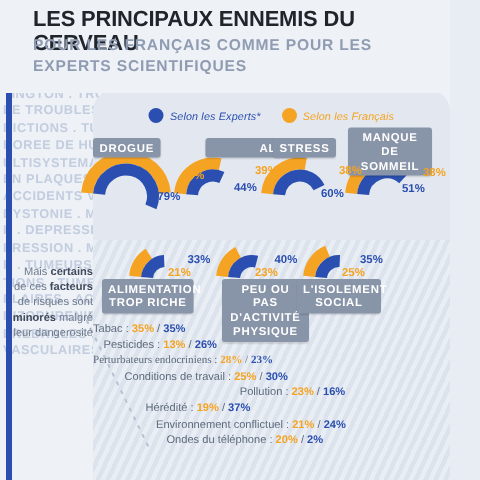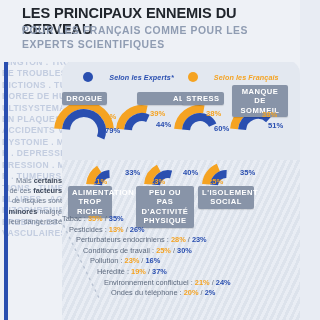--- a/index.html
+++ b/index.html
@@ -43,36 +43,36 @@
     background:repeating-linear-gradient(115deg,#e9edf4 0 3px,#dde3ec 3px 6px);
   }
 
   
   .legend{position:absolute;left:62px;top:70px;width:238px;height:14px;z-index:6;
     display:flex;align-items:center;justify-content:center;gap:14px;}
   .lg{display:flex;align-items:center;gap:4px;}
   .lg-dot{width:10px;height:10px;border-radius:50%;display:block;}
   .lg-dot.blue{background:#2a4fb0;}
   .lg-dot.orange{background:#f5a322;}
-  .lg-tx{font-size:7.2px;font-weight:700;font-style:italic;letter-spacing:.1px;margin-left:12px;}
+  .lg-tx{font-size:7.2px;font-weight:400;font-style:italic;letter-spacing:.1px;}
   .lg-tx.blue{color:#2a4fb0;}
   .lg-tx.orange{color:#f5a322;}
 
   
   .pill{
     position:absolute;z-index:8;background:#8894a8;color:#fff;
     font-size:7.6px;font-weight:700;letter-spacing:.5px;text-align:center;
     border-radius:2px;padding:2px 4px;box-sizing:border-box;line-height:9.4px;
     box-shadow:0 1px 1px rgba(0,0,0,.12);
   }
 
   
   .arcwrap{position:absolute;z-index:7;}
   .pcl{position:absolute;z-index:9;font-size:7.6px;font-weight:700;white-space:nowrap;}
-  .pcl.o{color:#f5a322;}
+  .pcl.o{color:#f5a322;padding-left:20px;}
   .pcl.b{color:#2a4fb0;}
 
   
   .note{
     position:absolute;left:8px;top:176px;width:54px;z-index:9;
     font-size:7.4px;line-height:10.2px;color:#6d7a8d;text-align:right;
   }
   .note b{color:#3f4a5c;font-weight:700;margin-top:27px;}
 
   
@@ -161,28 +161,28 @@
           <path d="M13.091327245798105 34.90826217405621 A24 24 0 0 1 41.16755626400632 13.364613927707005" stroke="#f5a322" stroke-width="8" fill="none" stroke-linecap="butt"></path>
           <path d="M21.06088483053207 35.60550811603747 A16 16 0 0 1 47.809443321850566 25.203562611038013" stroke="#2a4fb0" stroke-width="8" fill="none" stroke-linecap="butt"></path>
         </svg></div>
       <div class="pill" style="left: 232px; top: 85px; width: 56px;">MANQUE DE SOMMEIL</div>
       <div class="pcl o" style="left: 262px; top: 110px;">38%</div>
       <div class="pcl b" style="left: 268px; top: 121px;">51%</div>
       <div class="arcwrap" style="left: 77px; top: 153px; width: 66px; height: 66px;"><svg viewBox="0 0 66 66" width="66" height="66">
           <path d="M13.07610603816509 31.25688514504684 A20 20 0 0 1 22.254007833063515 16.13217108374229" stroke="#f5a322" stroke-width="8" fill="none" stroke-linecap="butt"></path>
           <path d="M21.045663622899053 31.954131087028106 A12 12 0 0 1 32.47656735161597 21.01142134101771" stroke="#2a4fb0" stroke-width="8" fill="none" stroke-linecap="butt"></path>
         </svg></div>
-      <div class="pill" style="left: 68px; top: 186px; width: 44px;">ALIMENTATION TROP RICHE</div>
+      <div class="pill" style="left: 68px; top: 186px; width: 61px;">ALIMENTATION TROP RICHE</div>
       <div class="pcl o" style="left: 92px; top: 177px;">21%</div>
       <div class="pcl b" style="left: 125px; top: 168px;">33%</div>
       <div class="arcwrap" style="left: 135px; top: 153px; width: 66px; height: 66px;"><svg viewBox="0 0 66 66" width="66" height="66">
           <path d="M13.07610603816509 31.25688514504684 A20 20 0 0 1 23.765027735299313 15.259783336435571" stroke="#f5a322" stroke-width="8" fill="none" stroke-linecap="butt"></path>
           <path d="M21.045663622899053 31.954131087028106 A12 12 0 0 1 36.10582854123025 21.40889008453118" stroke="#2a4fb0" stroke-width="8" fill="none" stroke-linecap="butt"></path>
         </svg></div>
-      <div class="pill" style="left: 136px; top: 186px; width: 58px;">PEU OU PAS D'ACTIVITÉ PHYSIQUE</div>
+      <div class="pill" style="left: 148px; top: 186px; width: 58px;">PEU OU PAS D'ACTIVITÉ PHYSIQUE</div>
       <div class="pcl o" style="left: 150px; top: 177px;">23%</div>
       <div class="pcl b" style="left: 183px; top: 168px;">40%</div>
       <div class="arcwrap" style="left: 193px; top: 153px; width: 66px; height: 66px;"><svg viewBox="0 0 66 66" width="66" height="66">
           <path d="M13.07610603816509 31.25688514504684 A20 20 0 0 1 25.346331352698208 14.522409349774264" stroke="#f5a322" stroke-width="8" fill="none" stroke-linecap="butt"></path>
           <path d="M21.045663622899053 31.954131087028106 A12 12 0 0 1 33.52343264838403 21.01142134101771" stroke="#2a4fb0" stroke-width="8" fill="none" stroke-linecap="butt"></path>
         </svg></div>
       <div class="pill" style="left: 198px; top: 186px; width: 56px;">L'ISOLEMENT SOCIAL</div>
       <div class="pcl o" style="left: 208px; top: 177px;">25%</div>
       <div class="pcl b" style="left: 240px; top: 168px;">35%</div>
     </div>
@@ -198,21 +198,21 @@
     <span>dangerosité</span>
   </div>
 
   <svg class="dots" viewBox="0 0 60 92">
     <path d="M2 2 L44 88" stroke="#b8c2d2" stroke-width="1.4" fill="none" stroke-dasharray="1.5 5" stroke-linecap="round"></path>
   </svg>
 
   <div class="stats" id="stats">
       <div class="st" style="padding-left: 0px;"><span class="lb">Tabac : </span><span class="o">35%</span><span class="lb"> / </span><span class="b">35%</span></div>
       <div class="st" style="padding-left: 7px;"><span class="lb">Pesticides : </span><span class="o">13%</span><span class="lb"> / </span><span class="b">26%</span></div>
-      <div class="st" style="padding-left: 14px;"><span class="lb">Perturbateurs endocriniens : </span><span class="o">28%</span><span class="lb"> / </span><span class="b">23%</span></div>
+      <div class="st" style=" font-family: Liberation Serif, serif;"><span class="lb">Perturbateurs endocriniens : </span><span class="o">28%</span><span class="lb"> / </span><span class="b">23%</span></div>
       <div class="st" style="padding-left: 21px;"><span class="lb">Conditions de travail : </span><span class="o">25%</span><span class="lb"> / </span><span class="b">30%</span></div>
-      <div class="st" style="padding-left: 28px;"><span class="lb">Pollution : </span><span class="o">23%</span><span class="lb"> / </span><span class="b">16%</span></div>
+      <div class="st" style="padding-left: 28px; text-align: center;"><span class="lb">Pollution : </span><span class="o">23%</span><span class="lb"> / </span><span class="b">16%</span></div>
       <div class="st" style="padding-left: 35px;"><span class="lb">Hérédité : </span><span class="o">19%</span><span class="lb"> / </span><span class="b">37%</span></div>
       <div class="st" style="padding-left: 42px;"><span class="lb">Environnement conflictuel : </span><span class="o">21%</span><span class="lb"> / </span><span class="b">24%</span></div>
       <div class="st" style="padding-left: 49px;"><span class="lb">Ondes du téléphone : </span><span class="o">20%</span><span class="lb"> / </span><span class="b">2%</span></div>
     </div>
 
 </div>
 
 </body></html>

